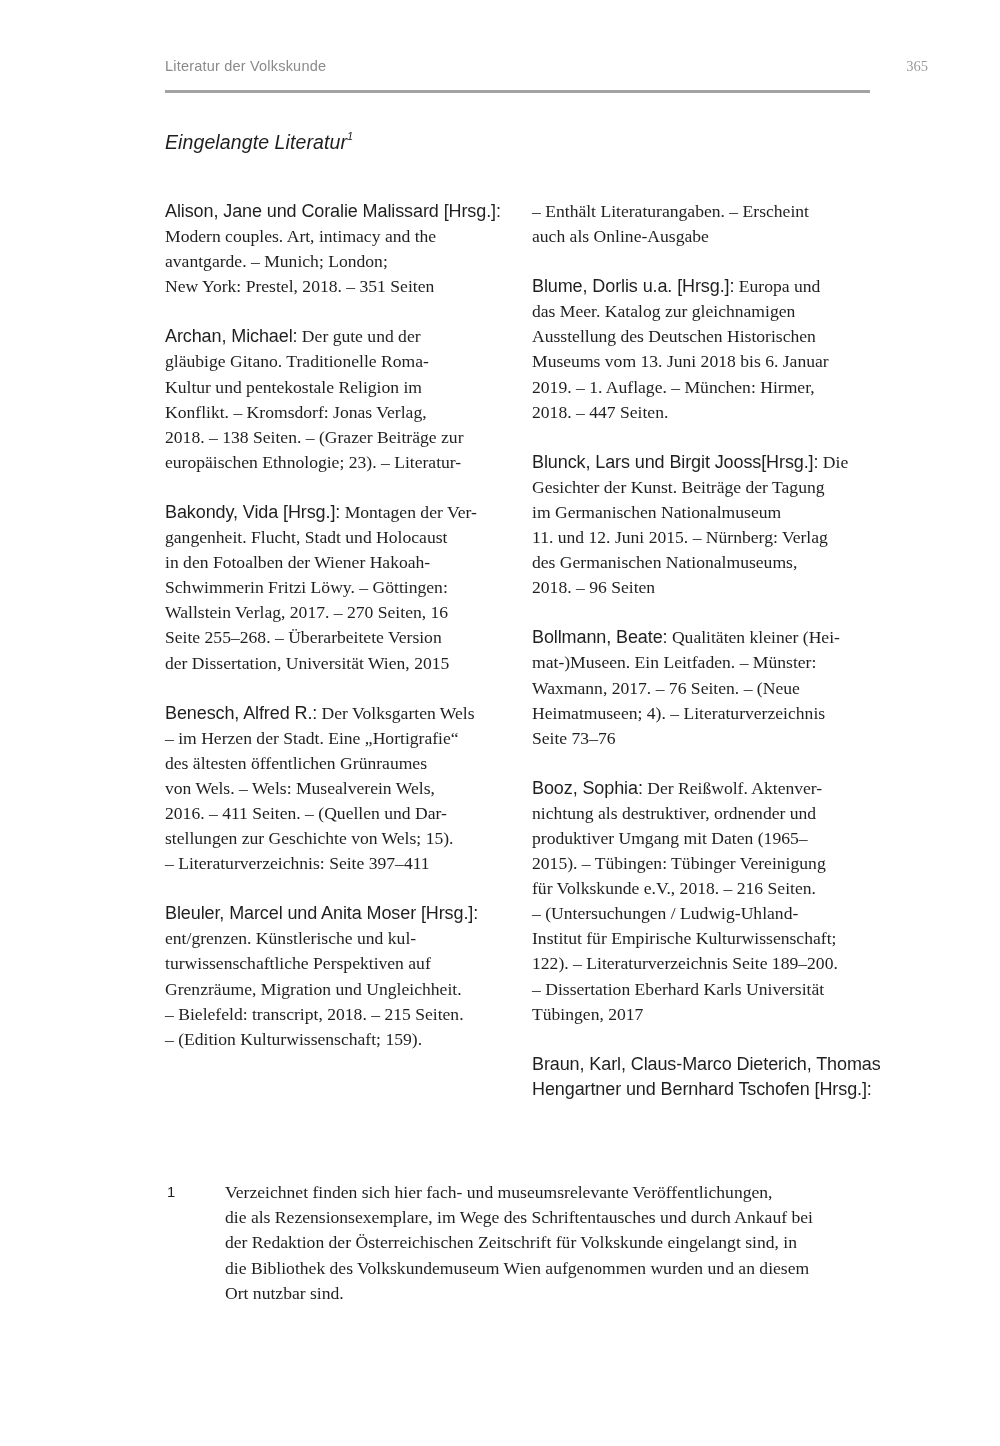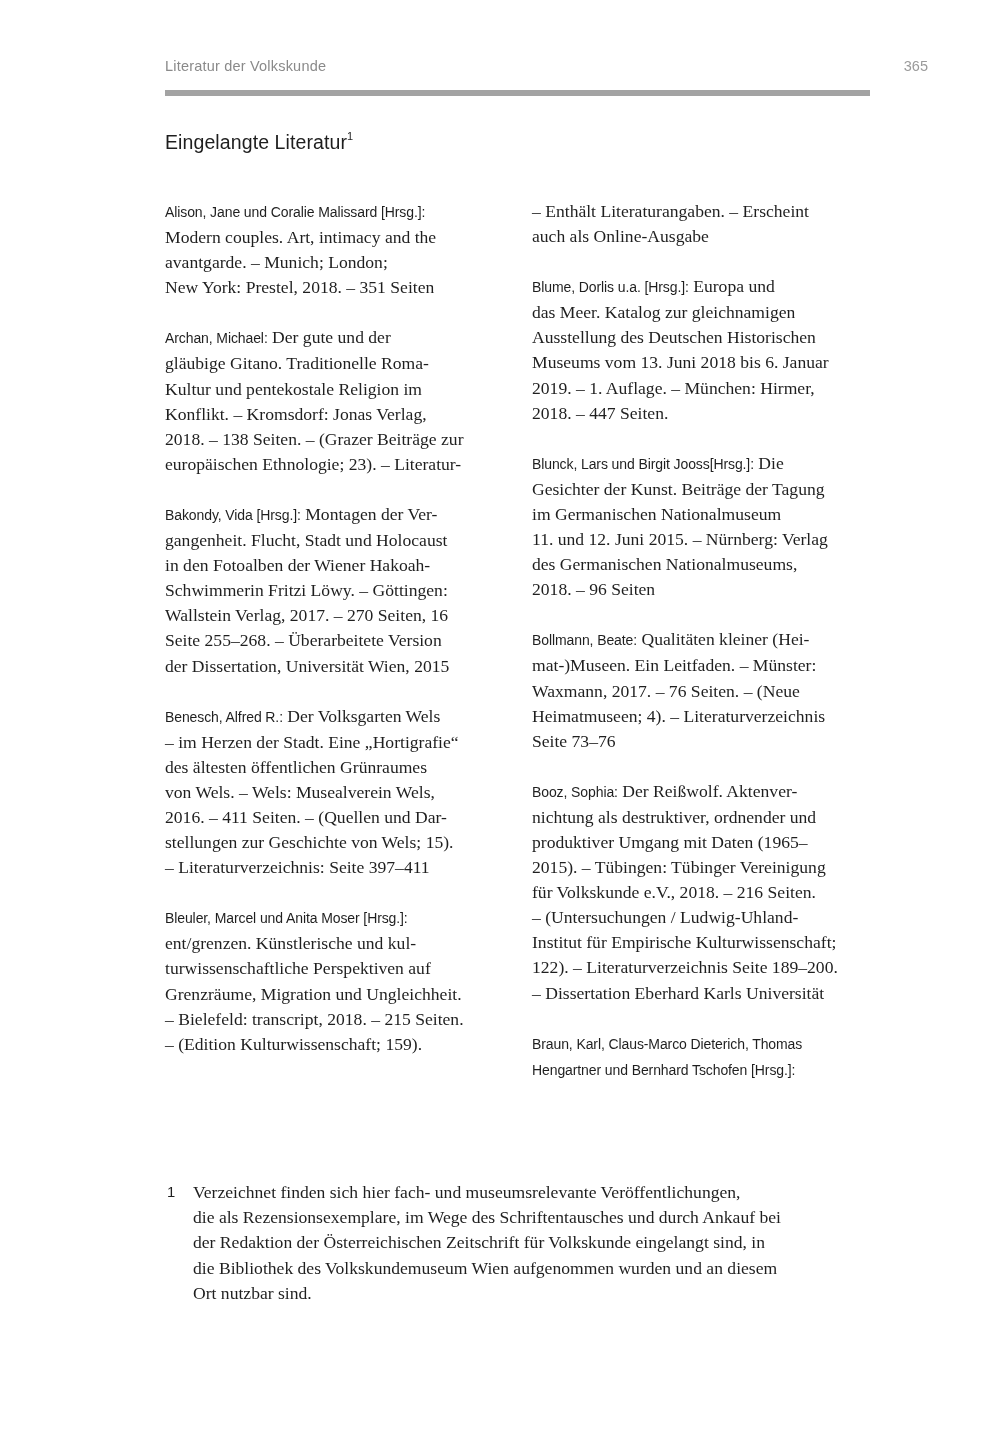--- a/index.html
+++ b/index.html
@@ -1,41 +1,41 @@
 <!DOCTYPE html>
 <html><head>
   <meta charset="utf-8">
   <style>
     html, body { margin: 0; padding: 0; background: #ffffff; }
     body { width: 1000px; height: 1446px; position: relative; overflow: hidden; color: #1c1c1c; }
-    .running-head { position: absolute; left: 165px; top: 58px; width: 705px; height: 32px; border-bottom: 6px solid #a3a3a3; }
+    .running-head { position: absolute; left: 165px; top: 58px; width: 705px; height: 32px; border-bottom: 3px solid #a3a3a3; }
     .running-title { position: absolute; left: 0; top: 0; font-family: "Liberation Sans", sans-serif; font-size: 14.5px; font-weight: 300; color: #8a8a8a; letter-spacing: 0.2px; }
-    .page-number { position: absolute; right: -58px; top: 0; font-family: Liberation Sans, sans-serif; font-size: 14.5px; color: #9a9a9a; }
+    .page-number { position: absolute; right: -58px; top: 0; font-family: Liberation Serif, serif; font-size: 14.5px; color: #9a9a9a; }
     .section-title { position: absolute; left: 165px; top: 131px; font-family: "Liberation Sans", sans-serif; font-size: 19.5px; color: #1e1e1e; letter-spacing: 0.1px; }
     .section-title sup { font-size: 11px; position: relative; top: -2px; }
     .column { position: absolute; top: 199px; width: 345px; }
     .col-left { left: 165px; }
     .col-right { left: 532px; }
     .entry { margin: 0 0 25px 0; font-family: "Liberation Serif", serif; font-size: 17.6px; line-height: 25.1px; color: #1f1f1f; }
     .entry .line { display: block; white-space: nowrap; }
-    .entry .author { font-family: "Liberation Sans", sans-serif; font-size: 14px; color: #1f1f1f; letter-spacing: -0.1px; }
+    .entry .author { font-family: "Liberation Sans", sans-serif; font-size: 18px; color: #1f1f1f; letter-spacing: -0.1px; }
     .footnote { position: absolute; left: 165px; top: 1180px; width: 710px; font-family: "Liberation Serif", serif; font-size: 17.6px; line-height: 25.2px; color: #1f1f1f; }
     .footnote .fn-num { position: absolute; left: 2px; top: 0; font-family: "Liberation Sans", sans-serif; font-size: 14.8px; }
-    .footnote .fn-text { position: absolute; left: 28px; top: 0; width: 680px; }
+    .footnote .fn-text { position: absolute; left: 60px; top: 0; width: 680px; }
     .footnote .line { display: block; white-space: nowrap; }
   </style>
 </head>
 <body>
 
 <div class="running-head">
   <span class="running-title">Literatur der Volkskunde</span>
   <span class="page-number">365</span>
 </div>
 
-<h2 class="section-title" style="margin:0;font-weight:normal;">
+<h2 class="section-title" style="margin:0;font-weight:normal;font-style:italic;">
   <span>Eingelangte Literatur</span><sup>1</sup>
 </h2>
 
 <div class="column col-left">
 
   <div class="entry">
     <span class="line"><span class="author">Alison, Jane und Coralie Malissard [Hrsg.]:</span></span>
     <span class="line">Modern couples. Art, intimacy and the</span>
     <span class="line">avantgarde. – Munich; London;</span>
     <span class="line">New York: Prestel, 2018. – 351 Seiten</span>
@@ -116,20 +116,21 @@
   <div class="entry">
     <span class="line"><span class="author">Booz, Sophia:</span><span> Der Reißwolf. Aktenver-</span></span>
     <span class="line">nichtung als destruktiver, ordnender und</span>
     <span class="line">produktiver Umgang mit Daten (1965–</span>
     <span class="line">2015). – Tübingen: Tübinger Vereinigung</span>
     <span class="line">für Volkskunde e.V., 2018. – 216 Seiten.</span>
     <span class="line">– (Untersuchungen / Ludwig-Uhland-</span>
     <span class="line">Institut für Empirische Kulturwissenschaft;</span>
     <span class="line">122). – Literaturverzeichnis Seite 189–200.</span>
     <span class="line">– Dissertation Eberhard Karls Universität</span>
+    <span class="line">Tübingen, 2017</span>
   </div>
 
   <div class="entry">
     <span class="line"><span class="author">Braun, Karl, Claus-Marco Dieterich, Thomas</span></span>
     <span class="line"><span class="author">Hengartner und Bernhard Tschofen [Hrsg.]:</span></span>
   </div>
 </div>
 
 <div class="footnote">
   <span class="fn-num">1</span>

